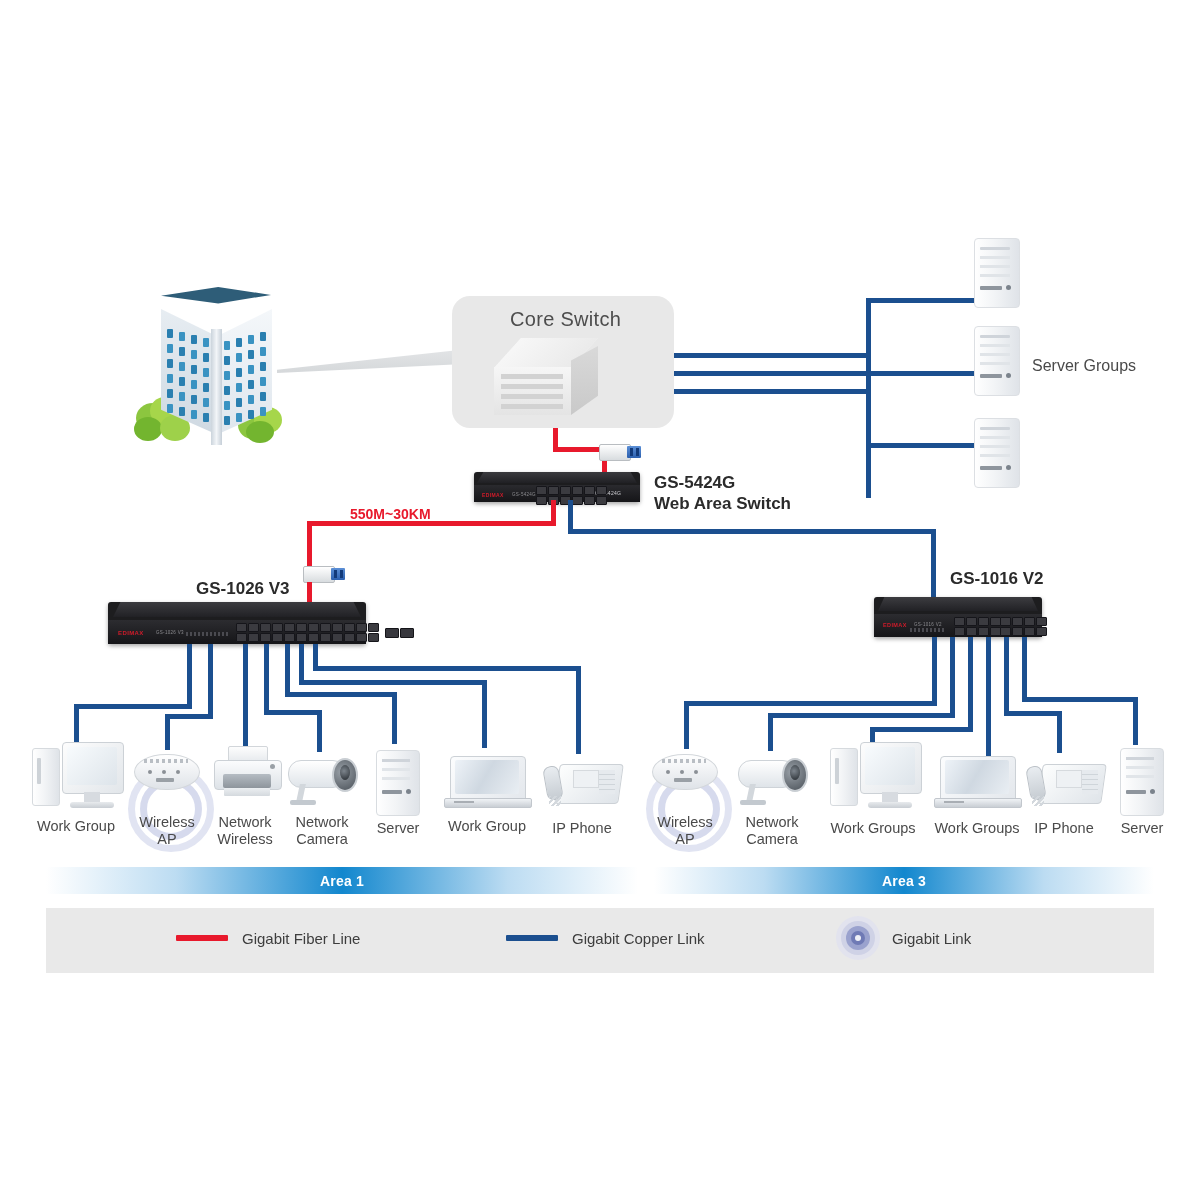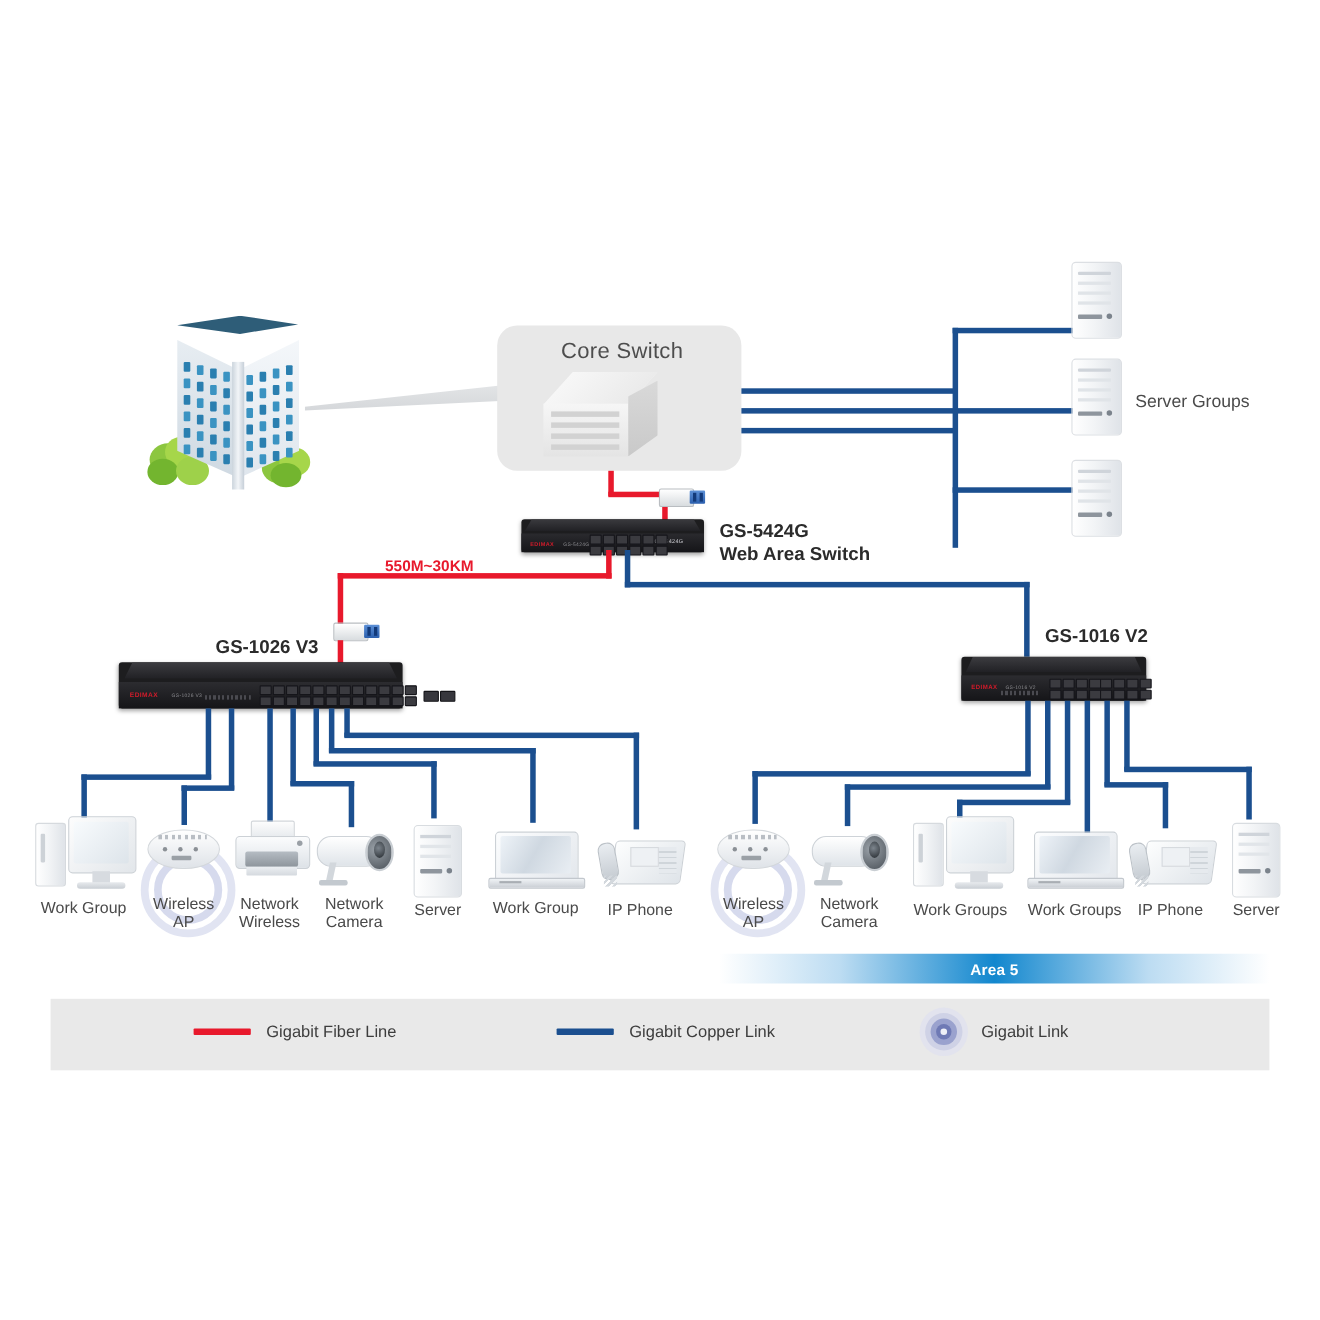--- a/index.html
+++ b/index.html
@@ -630,22 +630,25 @@
     <div style="position:absolute;left:6px;top:9px;width:28px;height:3px;background:#cfd4da;"></div>
     <div style="position:absolute;left:6px;top:18px;width:28px;height:3px;background:#e1e5e9;"></div>
     <div style="position:absolute;left:6px;top:27px;width:28px;height:3px;background:#e1e5e9;"></div>
     <div style="position:absolute;left:6px;top:42px;width:20px;height:4px;background:#8e959d;border-radius:1px;"></div>
     <div style="position:absolute;left:30px;top:41px;width:5px;height:5px;border-radius:50%;background:#7b838c;"></div>
   </div>
   <div class="dev-lbl" style="left:1087px;top:820px;">
     <div>Server</div>
   </div>
 
+  <div class="area-bar" style="left:46px;top:867px;width:592px;">
+    <span>Area 1</span>
+  </div>
   <div class="area-bar" style="left:654px;top:867px;width:500px;">
-    <span>Area 5</span>
+    <span>Area 3</span>
   </div>
 
   <div id="legend">
     <div class="lg-item" style="left:130px;">
       <div class="lg-swatch" style="background:#e8192c;"></div>
       <div class="lg-text">Gigabit Fiber Line</div>
     </div>
     <div class="lg-item" style="left:460px;">
       <div class="lg-swatch" style="background:#1b4f8f;"></div>
       <div class="lg-text">Gigabit Copper Link</div>

